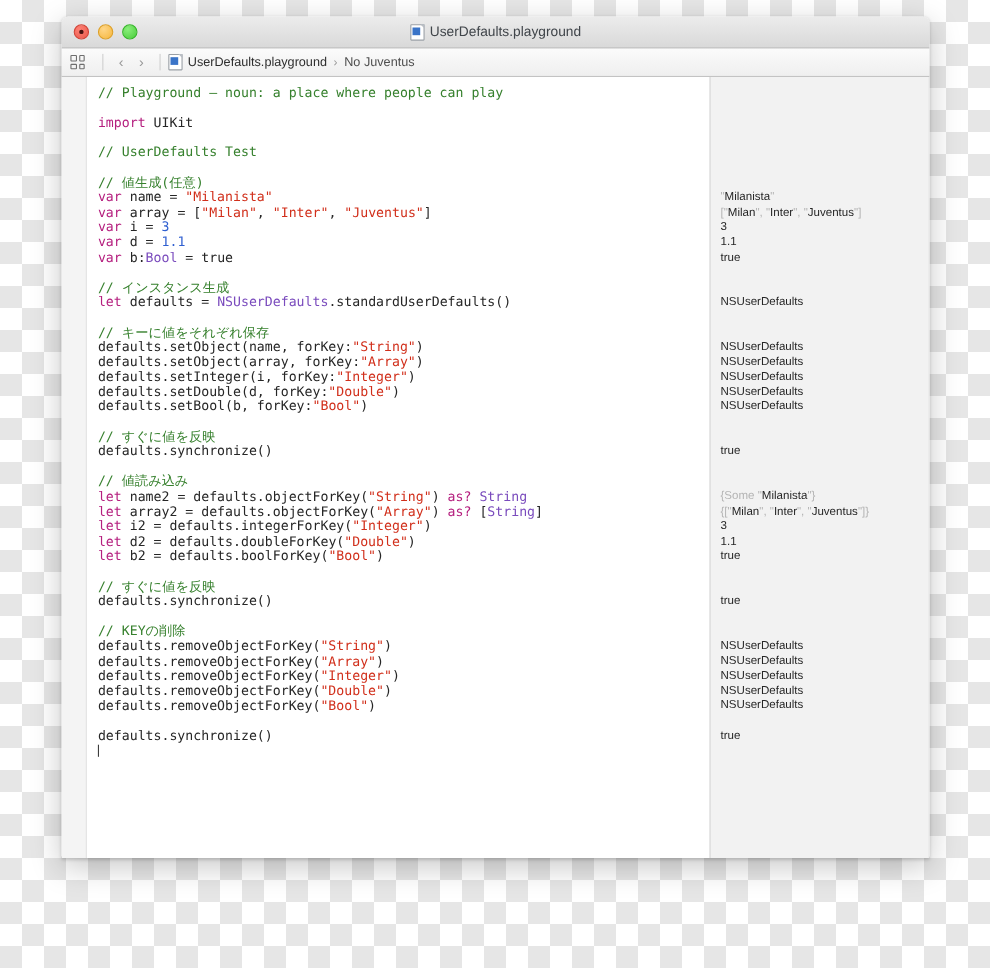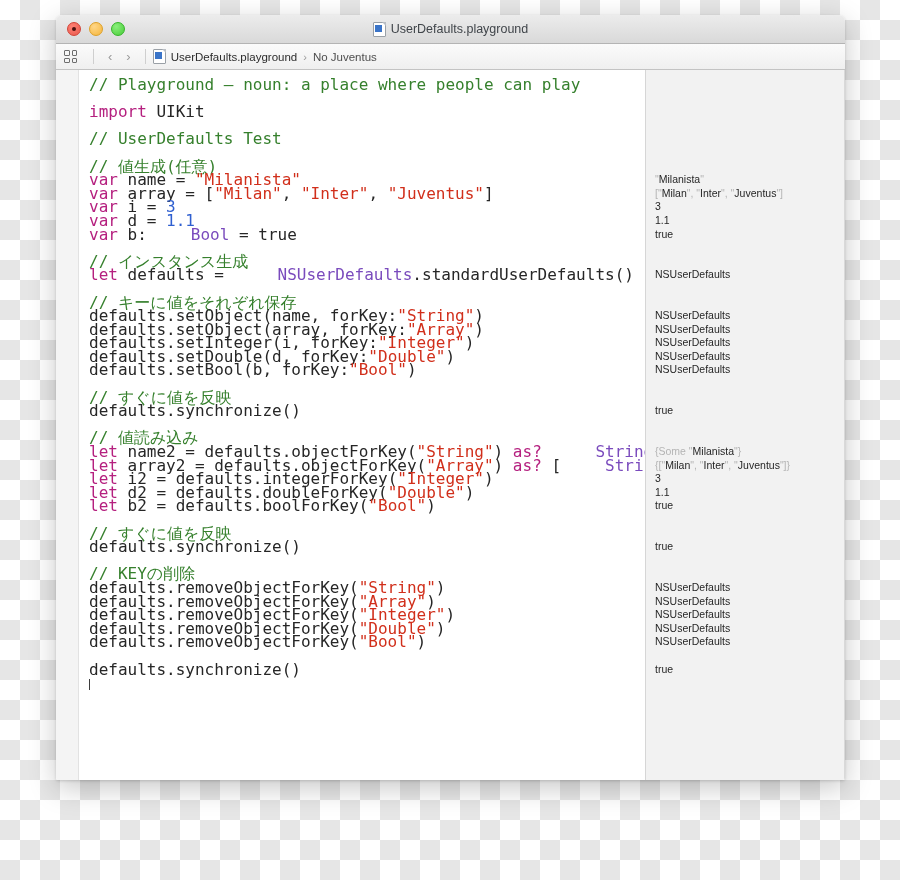--- a/index.html
+++ b/index.html
@@ -188,32 +188,32 @@
     padding-top: 8px;
   }
   .scroll-col {
     flex: 0 0 1px;
     background: #d9d9d9;
   }
 
   
   .code {
     font-family: "DejaVu Sans Mono", "Liberation Mono", monospace;
-    font-size: 16px;
+    font-size: 12px;
     line-height: 13.6px;
     white-space: pre;
     padding-left: 10px;
     color: #262626;
   }
   .code .ln { height: 13.6px; }
   .cmt  { color: #36802d; }
   .kw   { color: #b5207f; }
   .str  { color: #d12f1b; }
   .num  { color: #2f5fd0; }
-  .type { color: #7a4bbd; margin-left: 44px; }
+  .type { color: #7a4bbd; }
   .plain{ color: #262626; }
 
   .caret {
     display: inline-block;
     width: 1px;
     height: 11px;
     background: #3d3d3d;
     vertical-align: -2px;
   }
 

